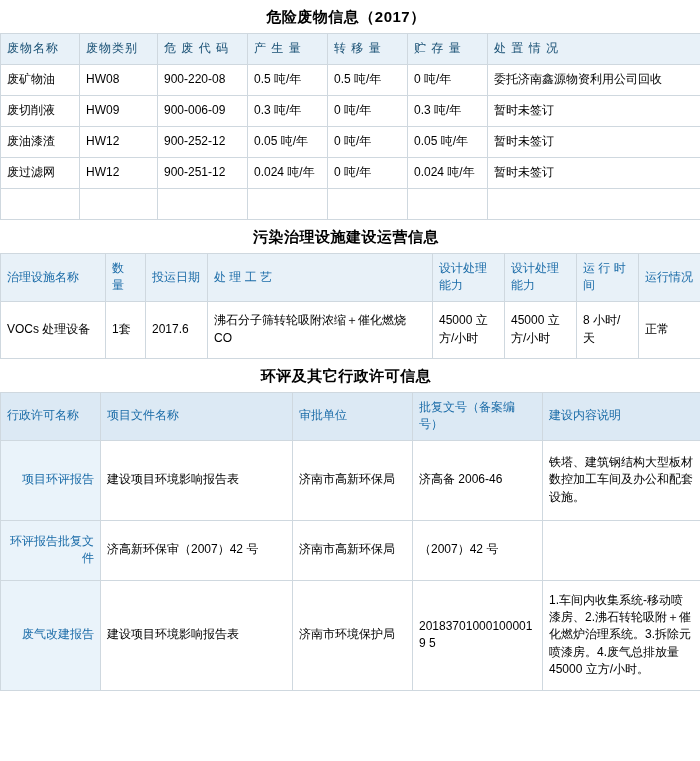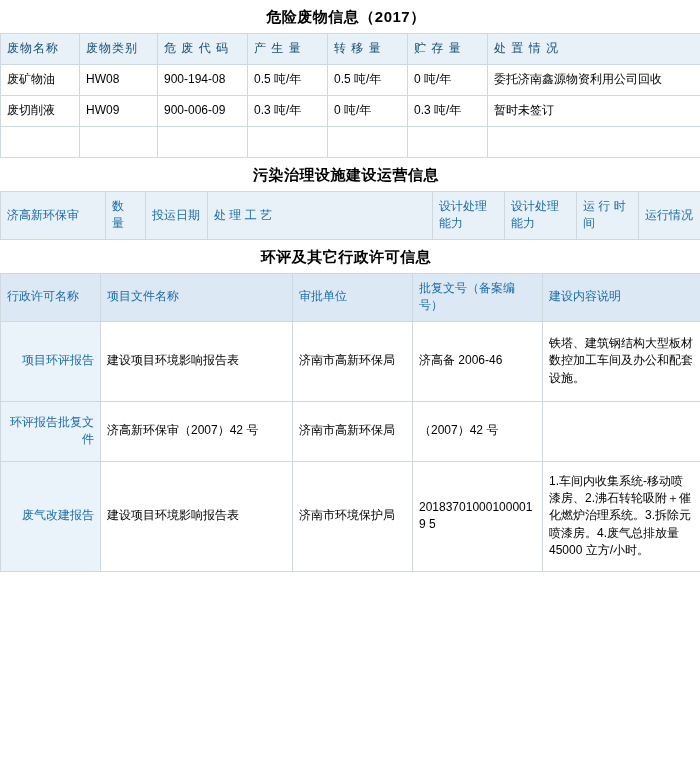--- a/index.html
+++ b/index.html
@@ -84,33 +84,51 @@
         <td>废物类别</td>
         <td>危 废 代 码</td>
         <td>产 生 量</td>
         <td>转 移 量</td>
         <td>贮 存 量</td>
         <td>处 置 情 况</td>
       </tr>
       <tr>
         <td>废矿物油</td>
         <td>HW08</td>
-        <td>900-194-08</td>
+        <td>900-220-08</td>
         <td>0.5 吨/年</td>
         <td>0.5 吨/年</td>
         <td>0 吨/年</td>
         <td>委托济南鑫源物资利用公司回收</td>
       </tr>
       <tr>
         <td>废切削液</td>
         <td>HW09</td>
         <td>900-006-09</td>
         <td>0.3 吨/年</td>
         <td>0 吨/年</td>
         <td>0.3 吨/年</td>
+        <td>暂时未签订</td>
+      </tr>
+      <tr>
+        <td>废油漆渣</td>
+        <td>HW12</td>
+        <td>900-252-12</td>
+        <td>0.05 吨/年</td>
+        <td>0 吨/年</td>
+        <td>0.05 吨/年</td>
+        <td>暂时未签订</td>
+      </tr>
+      <tr>
+        <td>废过滤网</td>
+        <td>HW12</td>
+        <td>900-251-12</td>
+        <td>0.024 吨/年</td>
+        <td>0 吨/年</td>
+        <td>0.024 吨/年</td>
         <td>暂时未签订</td>
       </tr>
       <tr class="empty-row">
         <td></td>
         <td></td>
         <td></td>
         <td></td>
         <td></td>
         <td></td>
         <td></td>
@@ -125,28 +143,38 @@
         <col style="width:40px">
         <col style="width:62px">
         <col style="width:225px">
         <col style="width:72px">
         <col style="width:72px">
         <col style="width:62px">
         <col style="width:62px">
     </colgroup>
     <tbody>
       <tr class="hdr">
-        <td>济高新环保审</td>
+        <td>治理设施名称</td>
         <td>数 量</td>
         <td>投运日期</td>
         <td>处 理 工 艺</td>
         <td>设计处理能力</td>
         <td>设计处理能力</td>
         <td>运 行 时 间</td>
         <td>运行情况</td>
+      </tr>
+      <tr class="body">
+        <td>VOCs 处理设备</td>
+        <td>1套</td>
+        <td>2017.6</td>
+        <td>沸石分子筛转轮吸附浓缩＋催化燃烧 CO</td>
+        <td>45000 立方/小时</td>
+        <td>45000 立方/小时</td>
+        <td>8 小时/天</td>
+        <td>正常</td>
       </tr>
     </tbody>
   </table>
 
   <div class="section-title">环评及其它行政许可信息</div>
   <table id="t3">
     <colgroup>
       <col style="width:100px">
         <col style="width:192px">
         <col style="width:120px">

